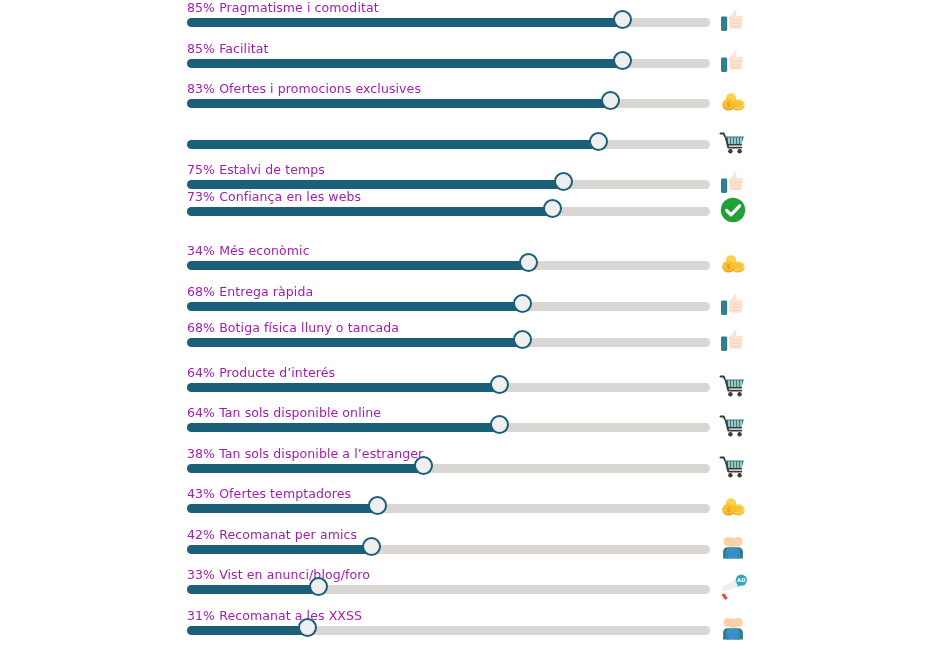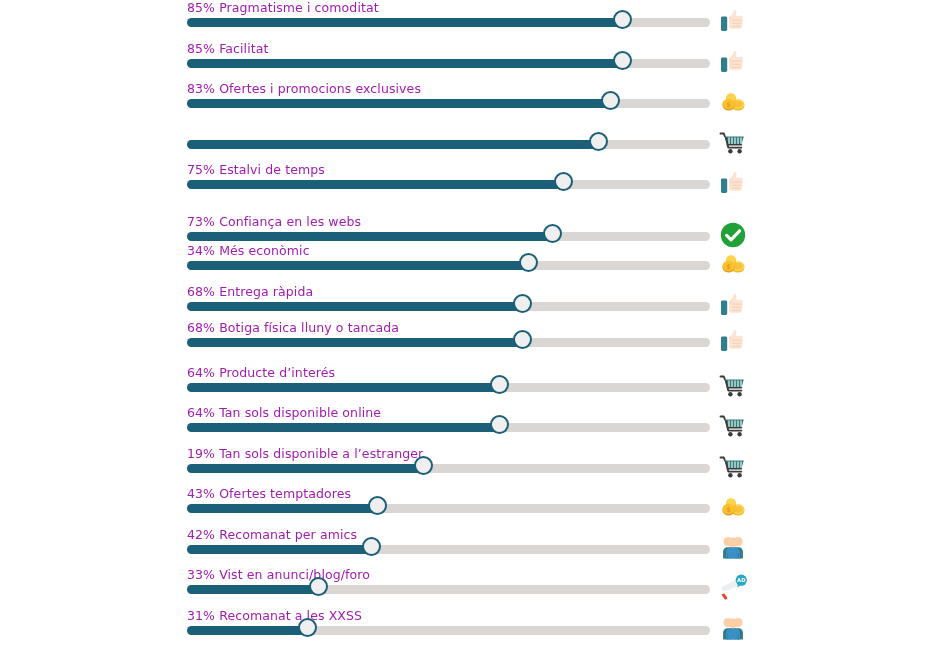--- a/index.html
+++ b/index.html
@@ -173,21 +173,21 @@
       </div>
       <div class="icon-cell">
         <svg width="30" height="30" viewBox="0 0 30 30">
         <rect x="3" y="10.5" width="6.2" height="14.5" rx="1.4" fill="#2f7f8c"></rect>
         <path d="M11 11.6c1.6-1.1 3.4-3.3 4-5.1.5-1.6 1-2.6 2-2.5 1.1.1 1.7 1.1 1.5 2.7-.12 1.05-.45 2.1-.85 3.05h5.1c1.5 0 2.4 1.0 2.15 2.2-.1.55-.45 1-.9 1.3.75.35 1.1 1.1.95 1.9-.12.62-.5 1.1-1.0 1.35.55.4.8 1.05.65 1.75-.14.68-.6 1.15-1.2 1.32.36.42.5 1.0.36 1.6-.2.9-1 1.5-2.05 1.5H13.6c-1.0 0-1.9-.3-2.6-.8z" fill="#fde3d1"></path>
         <path d="M11.4 13.3c.0 0 1.3-1.0 2.1-2.2" fill="none" stroke="#f4cdb4" stroke-width="0.8"></path>
         <path d="M14.2 14.1h8.6M14.2 17.3h8.4M14.2 20.4h8.0" stroke="#f4cdb4" stroke-width="0.9" stroke-linecap="round" fill="none"></path>
       </svg>
       </div>
     </div>
-    <div class="row" style="top: 214px;">
+    <div class="row" style="top: 189px;">
       <div class="row-label">73% Confiança en les webs</div>
       <div class="track-wrap">
         <div class="track-bg" style="background: rgb(217, 214, 212);"></div>
         <div class="track-fill" style="width: 365.59px; background: rgb(27, 96, 120);"></div>
         <div class="knob" title="73%" style="left: 365.59px; background: rgb(239, 239, 239); border-color: rgb(27, 96, 120);"></div>
       </div>
       <div class="icon-cell">
         <svg width="30" height="30" viewBox="0 0 30 30">
         <circle cx="15" cy="15" r="12.2" fill="#21a038"></circle>
         <path d="M8.6 15.4l4.4 4.4 8.6-9.0" stroke="#ffffff" stroke-width="3.2" fill="none" stroke-linecap="round" stroke-linejoin="round"></path>
@@ -278,21 +278,21 @@
         <path d="M6.6 8.6h19.2l-2.4 8.2H9.4z" fill="#2e7d7b"></path>
         <path d="M11.0 9.9v5.6M14.0 9.9v5.6M17.0 9.9v5.6M20.0 9.9v5.6M23.0 9.9v5.3" stroke="#ffffff" stroke-width="1.1" fill="none" stroke-linecap="round"></path>
         <path d="M9.4 16.8h14.0" stroke="#3b3b3b" stroke-width="1.6" fill="none" stroke-linecap="round"></path>
         <path d="M8.0 10.2L10.3 19.6h13.0" stroke="#3b3b3b" stroke-width="1.9" fill="none" stroke-linecap="round" stroke-linejoin="round"></path>
         <circle cx="12.4" cy="23.2" r="2.2" fill="#3b3b3b"></circle>
         <circle cx="21.6" cy="23.2" r="2.2" fill="#3b3b3b"></circle>
       </svg>
       </div>
     </div>
     <div class="row" style="top: 445.5px;">
-      <div class="row-label">19% Tan sols disponible a l’estranger</div>
+      <div class="row-label">38% Tan sols disponible a l’estranger</div>
       <div class="track-wrap">
         <div class="track-bg" style="background: rgb(217, 214, 212);"></div>
         <div class="track-fill" style="width: 237.33px; background: rgb(27, 96, 120);"></div>
         <div class="knob" title="51%" style="left: 237.33px; background: rgb(239, 239, 239); border-color: rgb(27, 96, 120);"></div>
       </div>
       <div class="icon-cell">
         <svg width="30" height="30" viewBox="0 0 30 30">
         <path d="M2.5 5.5h3.3l1.1 3.0" stroke="#3b3b3b" stroke-width="1.9" fill="none" stroke-linecap="round" stroke-linejoin="round"></path>
         <path d="M6.6 8.6h19.2l-2.4 8.2H9.4z" fill="#2e7d7b"></path>
         <path d="M11.0 9.9v5.6M14.0 9.9v5.6M17.0 9.9v5.6M20.0 9.9v5.6M23.0 9.9v5.3" stroke="#ffffff" stroke-width="1.1" fill="none" stroke-linecap="round"></path>

